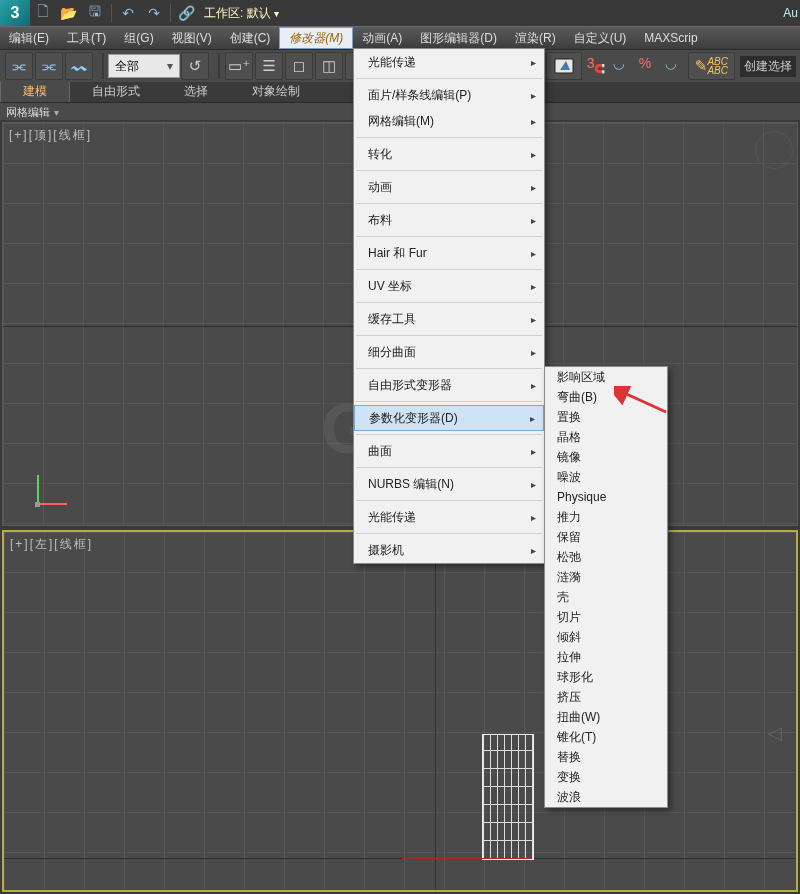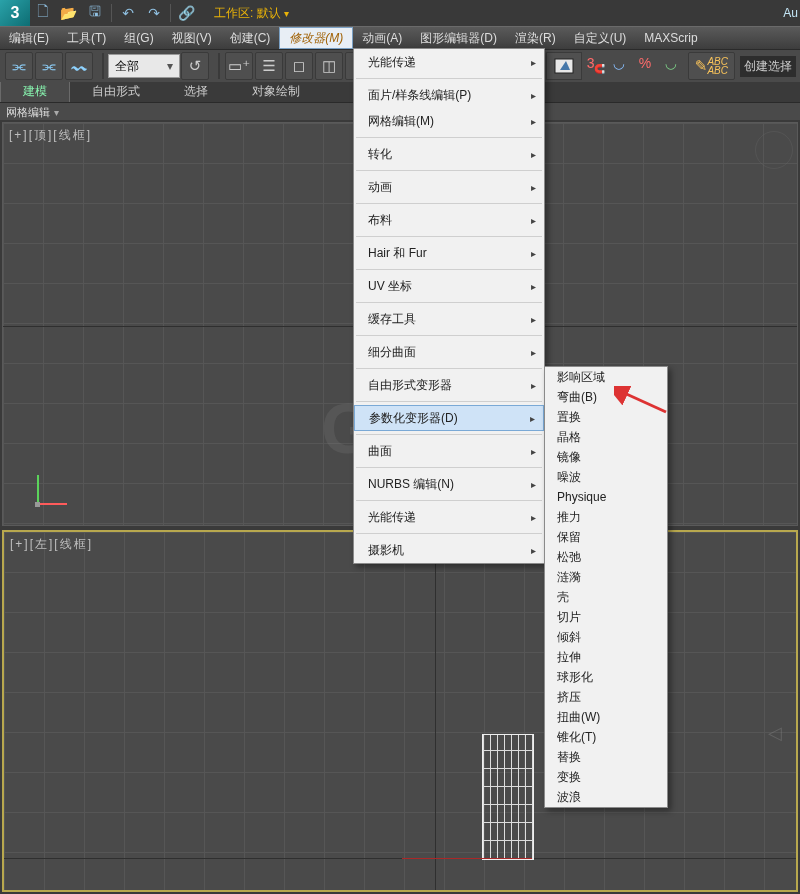--- a/index.html
+++ b/index.html
@@ -2,21 +2,21 @@
 <html><head>
 <meta charset="utf-8">
 <style>
   html,body{margin:0;padding:0;width:800px;height:894px;overflow:hidden;font-family:"Microsoft YaHei","Segoe UI",sans-serif;font-size:12px;background:#4a4a4a;color:#ccc;}
   
   .titlebar{height:26px;background:#393939;display:flex;align-items:center;}
   .titlebar .logo{width:30px;height:26px;background:linear-gradient(135deg,#2aa2a9,#0d6d73);display:flex;align-items:center;justify-content:center;color:#fff;font-weight:bold;font-size:16px;}
   .qat{display:flex;align-items:center;}
   .qat .qbtn{width:22px;height:22px;margin:0 1px;display:flex;align-items:center;justify-content:center;border:1px solid transparent;font-size:14px;color:#8fbfe0;}
   .qat .sep{width:1px;height:18px;background:#555;margin:0 3px;}
-  .workspace{color:#eab308;font-size:12px;margin-left:14px;}
+  .workspace{color:#fef9c3;font-size:12px;margin-left:4px;}
   .titlebar .spacer{flex:1;}
   .titlebar .app{color:#c3e5f5;font-size:12px;margin-right:2px;}
   
   .menubar{height:22px;background:linear-gradient(#5a5a5a,#3d3d3d);border-top:1px solid #6a6a6a;border-bottom:1px solid #2a2a2a;display:flex;align-items:stretch;}
   .menubar .mitem{padding:0 9px;display:flex;align-items:center;color:#ddd;font-size:12px;}
   .menubar .mitem.last{padding-right:2px;}
   .menubar .mitem.active{background:#e8eef5;color:#a16207;border:1px solid #7aa0c4;font-style:italic;}
   
   .toolbar{height:32px;background:#4a4a4a;display:flex;align-items:center;padding:0 4px;position:relative;z-index:1;}
   .tgrp{display:flex;align-items:center;margin-right:4px;}
@@ -30,21 +30,21 @@
   .magnets{display:flex;align-items:center;gap:4px;margin-left:4px;}
   .magnet{width:22px;height:22px;font-size:14px;}
   .magnet.r{color:#ff6b6b;}
   .magnet.b{color:#88bfff;}
   .magnet.g{color:#7dd188;}
   .abc{font-size:10px;color:#f7c25a;line-height:9px;font-style:italic;}
   .createsel{background:#2d2d2d;padding:2px 4px;font-size:12px;color:#ccc;margin-left:4px;}
   
   .ribtabs{height:20px;background:#3a3a3a;display:flex;align-items:flex-end;border-bottom:1px solid #2a2a2a;}
   .rtab{padding:2px 22px;font-size:12px;color:#ccc;}
-  .rtab.active{background:#4a4a4a;border-top:1px solid #6a6a6a;border-left:1px solid #6a6a6a;border-right:1px solid #6a6a6a;color:#86efac;}
+  .rtab.active{background:#4a4a4a;border-top:1px solid #6a6a6a;border-left:1px solid #6a6a6a;border-right:1px solid #6a6a6a;color:#fdba74;}
   .ribsub{height:18px;background:#4a4a4a;display:flex;align-items:center;padding-left:6px;border-bottom:1px solid #2a2a2a;}
   .ribsub .lbl{font-size:11px;color:#ddd;}
   .ribsub .dd{margin-left:4px;color:#aaa;font-size:10px;}
   
   .viewports{position:absolute;left:0;right:0;top:120px;bottom:0;background:#3a3a3a;}
   .vp{position:absolute;background:#4a4a4a;box-sizing:border-box;}
   .vp.top{left:2px;top:2px;right:2px;height:404px;border:1px solid #5a5a5a;}
   .vp.left{left:2px;top:410px;right:2px;bottom:2px;border:2px solid #b8a84e;}
   .grid{position:absolute;inset:0;
     background-image:

